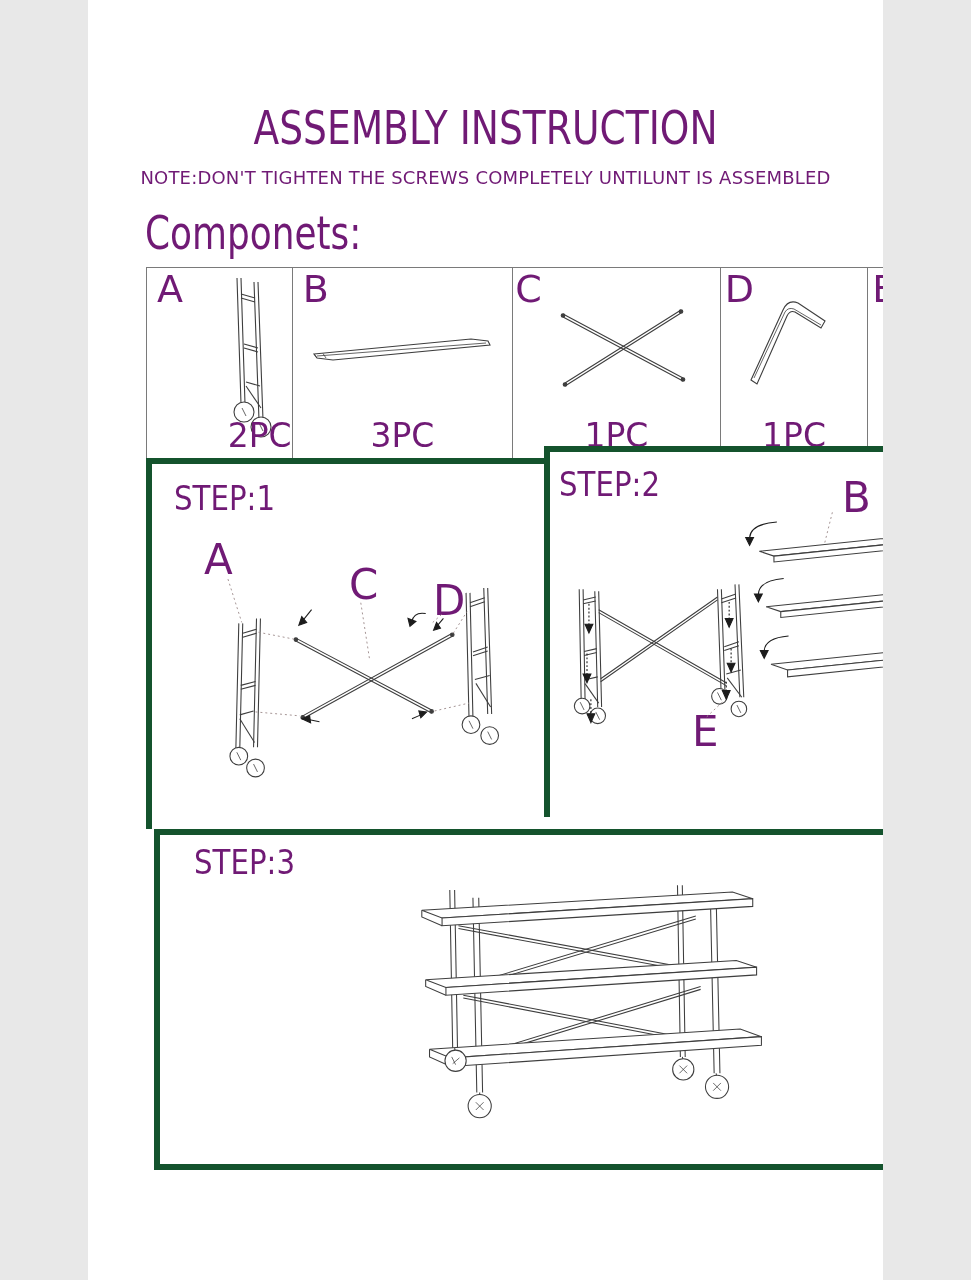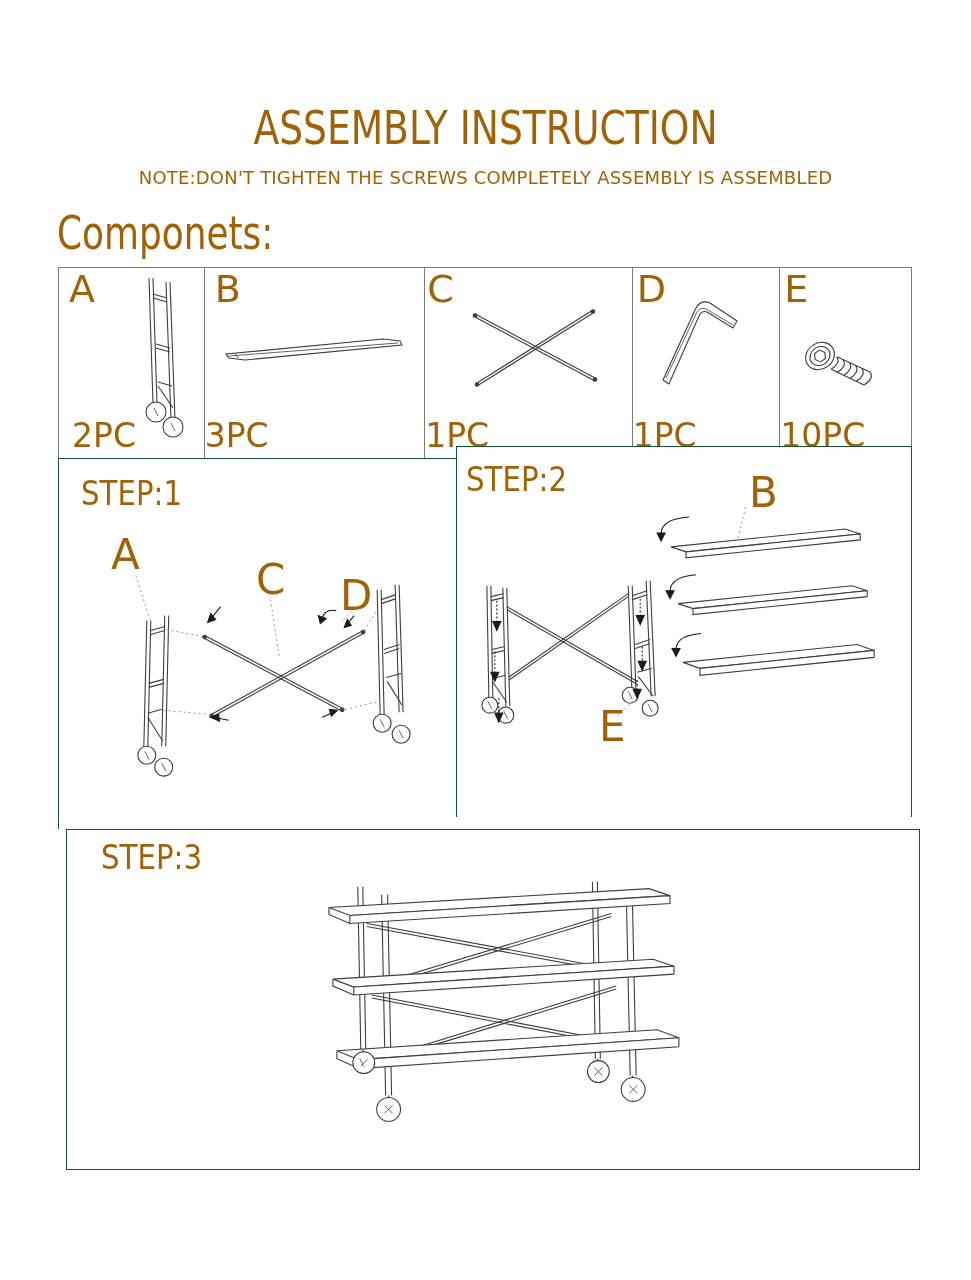--- a/index.html
+++ b/index.html
@@ -1,20 +1,20 @@
 <!DOCTYPE html>
 <html><head>
 <meta charset="utf-8">
 <style>
   html,body{margin:0;padding:0;background:#e8e8e8;}
   .page{
-    position:relative;width:971px;height:1280px;margin:0 auto;
+    position:relative;width:795px;height:1280px;margin:0 auto;
     background:#ffffff;overflow:hidden;
     font-family:"DejaVu Sans","Liberation Sans",sans-serif;
-    color:#a16207;
+    color:#701a75;
   }
   .title{
     position:absolute;top:100px;left:0;width:100%;text-align:center;
     font-size:47px;font-weight:500;letter-spacing:0px;
     transform:scaleX(0.80);transform-origin:50% 0;white-space:nowrap;
   }
   .note{
     position:absolute;top:167px;left:0;width:100%;text-align:center;
     font-size:18px;font-weight:500;letter-spacing:0.2px;white-space:nowrap;
   }
@@ -28,25 +28,25 @@
     display:flex;box-sizing:border-box;
     border:1px solid #7a7a7a;border-bottom:none;
   }
   .part-cell{position:relative;box-sizing:border-box;border-right:1px solid #7a7a7a;height:100%;}
   .part-cell:last-child{border-right:none;}
   .part-cell svg{position:absolute;left:0;top:0;}
   .part-letter{
     position:absolute;left:10px;top:0px;font-size:38px;font-weight:500;line-height:1.15;
   }
   .part-qty{
-    position:absolute;bottom:4px;width:100%;
+    position:absolute;bottom:4px;width:100%;text-align:center;
     font-size:33px;font-weight:500;line-height:1.1;
   }
-  .part-qty.left{text-align:left;padding-left:13px;box-sizing:border-box;}
-  .step-box{position:absolute;box-sizing:border-box;border:1px solid #14532d;background:#fff;text-decoration:underline;}
+  .part-qty.left{text-align:right;padding-left:13px;box-sizing:border-box;}
+  .step-box{position:absolute;box-sizing:border-box;border:6px solid #14532d;background:#fff;text-decoration:underline;}
   #step1{left:58px;top:458px;width:398px;height:371px;border-right:none;border-bottom:none;}
   #step2{left:456px;top:446px;width:456px;height:371px;border-bottom:none;}
   #step3{left:66px;top:829px;width:854px;height:341px;}
   .step-label{
     position:absolute;font-size:34px;font-weight:500;
     transform:scaleX(0.86);transform-origin:0 0;white-space:nowrap;
   }
   #step1 .step-label{left:22px;top:14px;}
   #step2 .step-label{left:9px;top:12px;}
   #step3 .step-label{left:34px;top:7px;}
@@ -54,21 +54,21 @@
     position:absolute;font-size:42px;font-weight:500;line-height:1;
   }
   .diagram{position:absolute;left:0;top:0;width:100%;height:100%;}
 </style>
 </head>
 <body>
 
 <div class="page">
 
   <div class="title">ASSEMBLY INSTRUCTION</div>
-  <div class="note">NOTE:DON'T TIGHTEN THE SCREWS COMPLETELY ASSEMBLY IS ASSEMBLED</div>
+  <div class="note">NOTE:DON'T TIGHTEN THE SCREWS COMPLETELY UNTILUNT IS ASSEMBLED</div>
   <div class="components-heading">Componets:</div>
 
   <div class="parts-table">
 
     <div class="part-cell" style="width:146px">
       <div class="part-letter">A</div>
       <svg width="146" height="191" viewBox="0 0 146 191" fill="none" stroke="#3e3e3e" stroke-width="1.1">
         <path d="M90,10 L94,136 M94,10 L98,136"></path>
         <path d="M107,14 L112,152 M111,14 L116,152"></path>
         <path d="M94,26 L108,30 M94,30 L108,34"></path>

